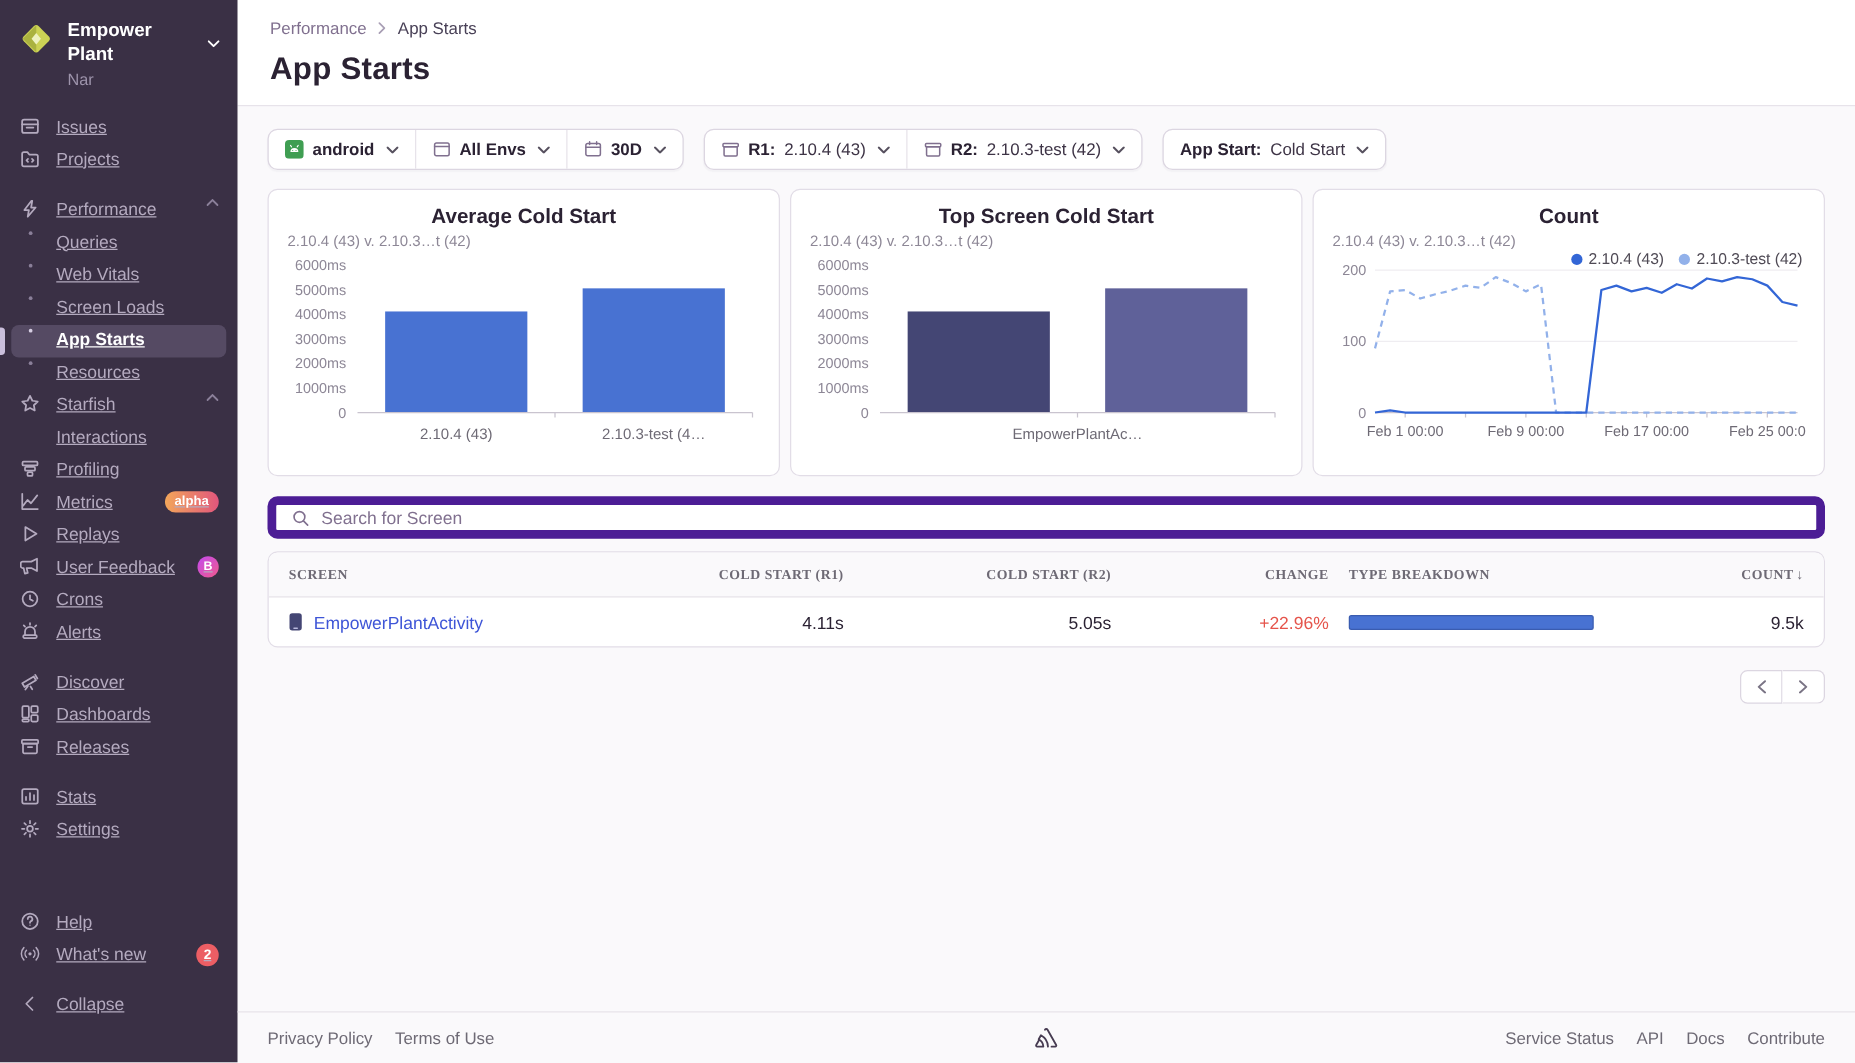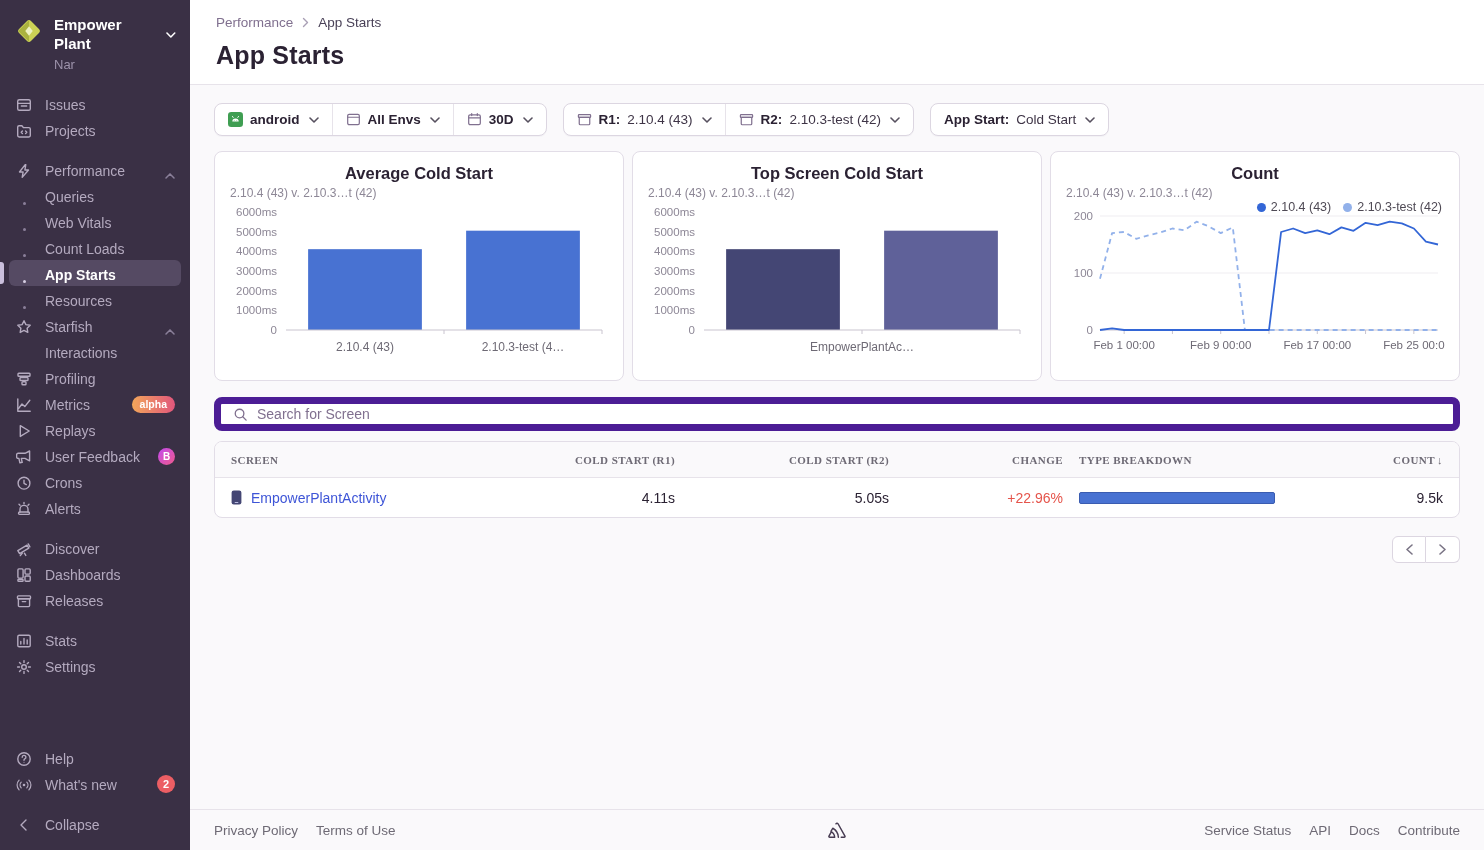--- a/index.html
+++ b/index.html
@@ -1,26 +1,26 @@
 <!DOCTYPE html>
 <html><head>
 <meta charset="utf-8">
 <style>
   * { box-sizing: border-box; margin: 0; padding: 0; }
   html,body { width:1484px; height:850px; overflow:hidden; }
   body { font-family:"Liberation Sans", sans-serif; display:flex; background:#faf9fb; color:#2b2233; }
 
   
-  .sidebar { width:190px; flex-shrink:0; background:#3a3045; color:#b4aabf; display:flex; flex-direction:column; padding:12px 0 14px; position:relative; }
+  .sidebar { width:190px; flex-shrink:0; background:#3a3045; color:#b4aabf; display:flex; flex-direction:column; padding:12px 0 32px; position:relative; }
   .org-header { display:flex; gap:10px; padding:4px 14px 16px; align-items:flex-start; cursor:pointer; }
   .org-text { line-height:1.25; }
   .org-name { color:#fff; font-weight:bold; font-size:15px; display:flex; align-items:center; gap:5px; }
   .org-sub { color:#9d93ab; font-size:13px; margin-top:1px; }
   .nav { display:flex; flex-direction:column; flex:1; }
-  .nav-item { position:relative; margin:0 9px; padding:3px 6px; border-radius:6px; display:flex; align-items:flex-end; gap:12px; font-size:14px; height:26px; cursor:pointer; color:#b4aabf; }
+  .nav-item { position:relative; margin:0 9px; padding:3px 6px; border-radius:6px; display:flex; align-items:flex-start; gap:12px; font-size:14px; height:26px; cursor:pointer; color:#b4aabf;text-decoration:underline; }
   .nav-item.active { background:#554a63; color:#fff; font-weight:bold; }
   .active-indicator { position:absolute; left:-9px; top:2px; width:4px; height:22px; background:#cabfdc; border-radius:0 3px 3px 0; }
   .nicon { width:18px; display:flex; justify-content:center; align-items:center; flex-shrink:0; }
   .bullet { width:18px; display:flex; justify-content:center; flex-shrink:0; }
   .bullet i { width:3px; height:3px; border-radius:50%; background:#8a7f99; }
   .nav-gap { height:14px; }
   .nav-spacer { flex:1; }
   .chev-right { margin-left:auto; color:#8a7f99; display:flex; }
   .badge-alpha { margin-left:auto; background:linear-gradient(90deg,#f2a65a,#e1567c); color:#fff; font-size:10.5px; font-weight:bold; padding:2.5px 8px; border-radius:10px; }
   .badge-b { margin-left:auto; width:17px; height:17px; border-radius:50%; background:linear-gradient(135deg,#c44af0,#ee5a8b); color:#fff; font-size:10px; font-weight:bold; display:flex; align-items:center; justify-content:center; }
@@ -147,21 +147,21 @@
     <div class="nav-item">
       <span class="bullet">
           <i></i>
         </span>
         <span>Web Vitals</span>
     </div>
     <div class="nav-item">
       <span class="bullet">
           <i></i>
         </span>
-        <span>Count Loads</span>
+        <span>Screen Loads</span>
     </div>
     <div class="nav-item active">
       <span class="active-indicator"></span>
       <span class="bullet">
           <i style="background:#d7cfe3"></i>
         </span>
         <span>App Starts</span>
     </div>
     <div class="nav-item">
       <span class="bullet">

